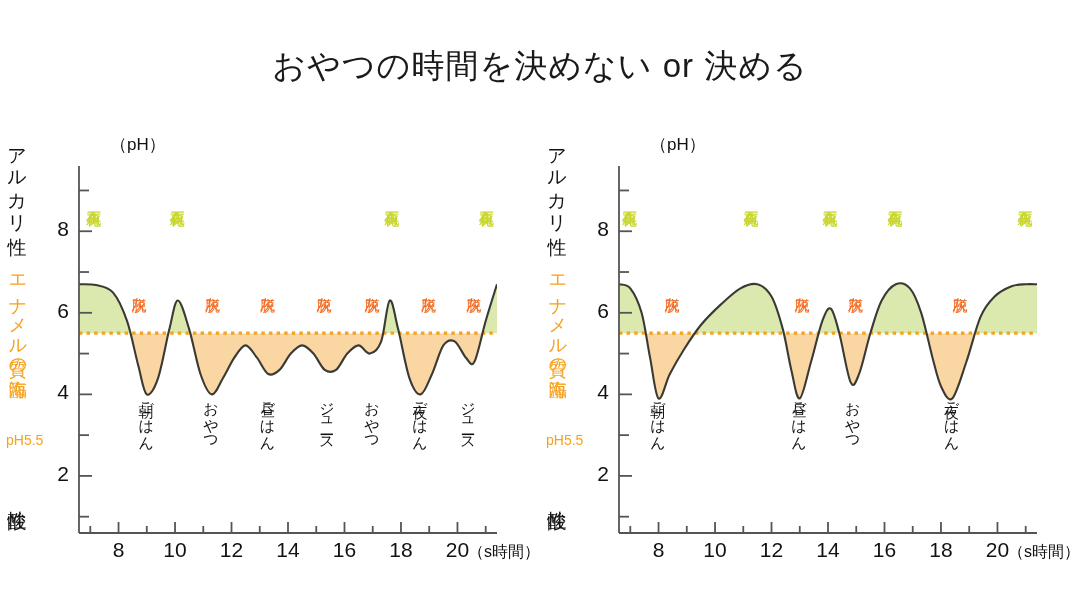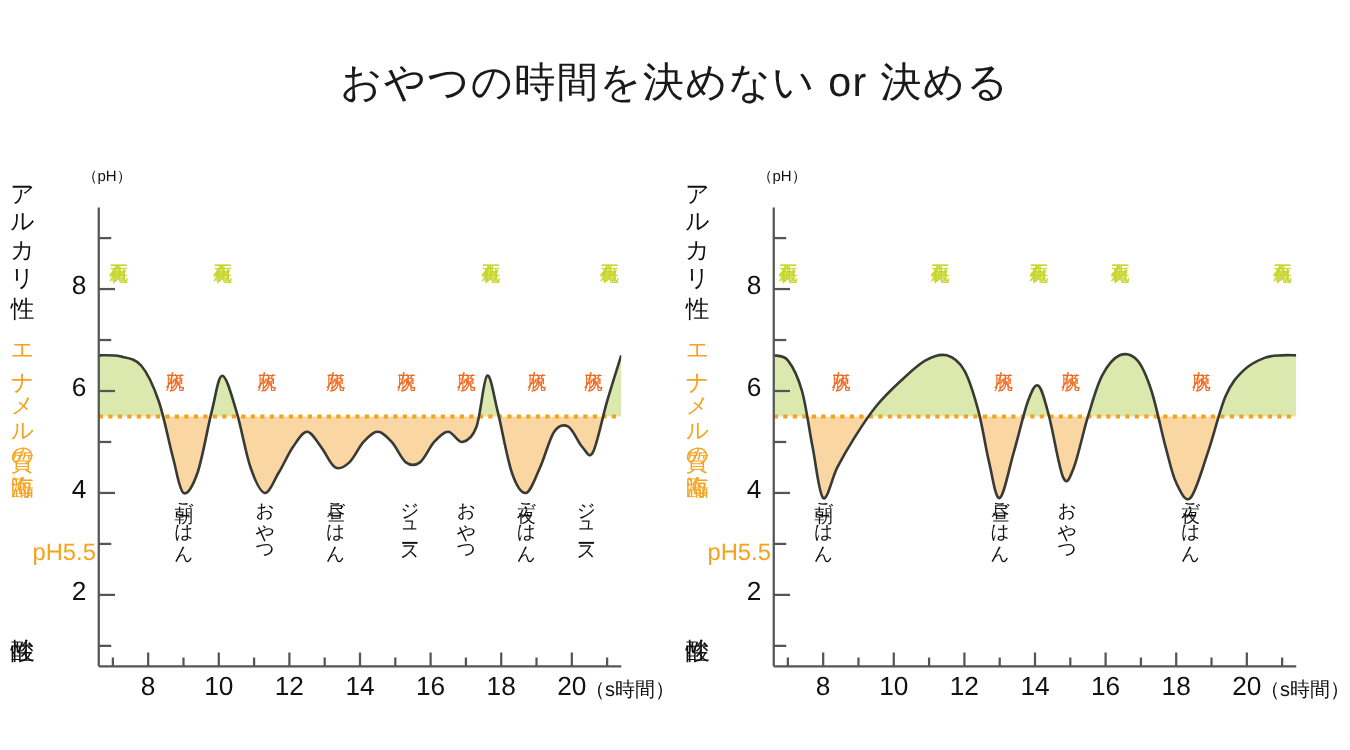--- a/index.html
+++ b/index.html
@@ -27,26 +27,26 @@
     text-orientation:upright;
     font-size:19px;
     line-height:1.0;
     letter-spacing:0px;
     white-space:nowrap;
   }
   .alkaline-label{left:8px;top:136px;color:#111111;}
   .enamel-label{left:9px;top:264px;color:#f5a21e;font-size:18px;}
   .ph55-label{
     position:absolute;left:6px;top:432px;
-    color:#f5a21e;font-size:19px;writing-mode:horizontal-tb;margin-left:20px;
+    color:#f5a21e;font-size:14px;writing-mode:horizontal-tb;
   }
   .acid-label{left:8px;top:496px;color:#111111;}
 
   .ph-unit{
-    position:absolute;font-size:12px;color:#111111;
+    position:absolute;font-size:17px;color:#111111;margin-left:44px;
   }
   .ytick-label{
     position:absolute;font-size:21px;color:#111111;
     text-align:right;width:26px;
   }
   .xtick-label{
     position:absolute;font-size:21px;color:#111111;
     text-align:center;width:30px;top:538px;
   }
   .xaxis-unit{

